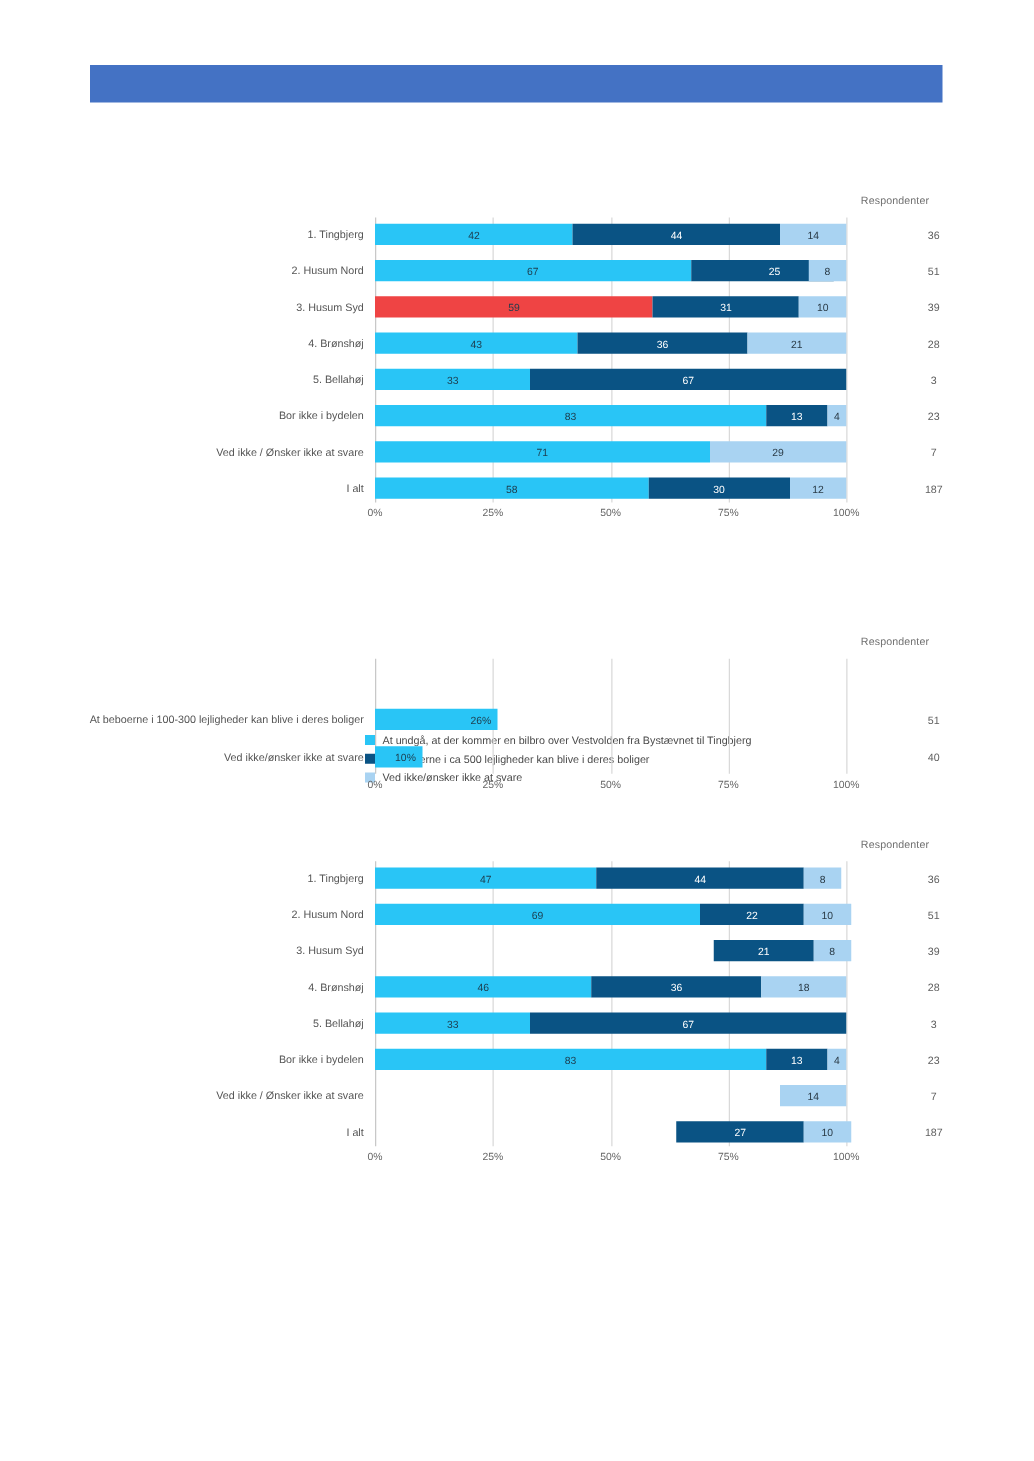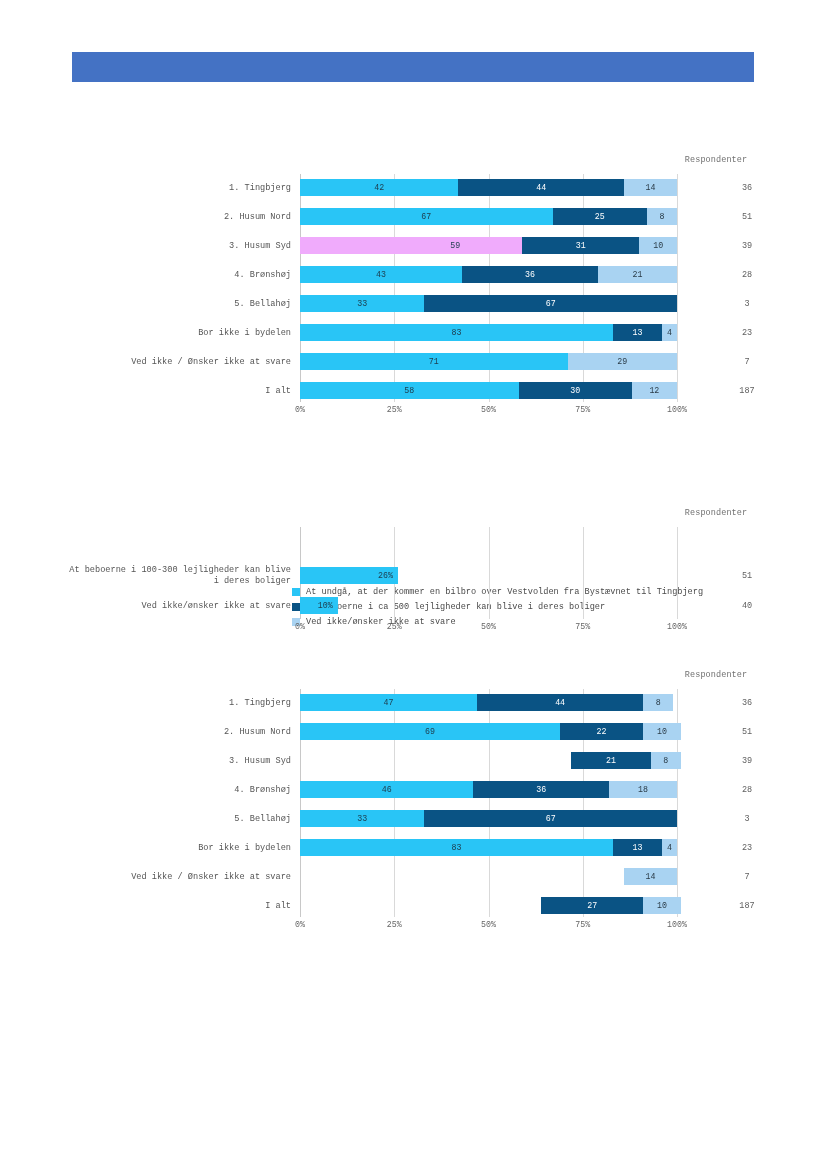--- a/index.html
+++ b/index.html
@@ -8,21 +8,21 @@
     background: #ffffff;
   }
   body {
     width: 827px;
     height: 1169px;
     position: relative;
     font-family: "Liberation Sans", sans-serif;
     color: #404040;
     overflow: hidden;
   }
-  .page { position: relative; width: 698px; height: 1169px; font-family: Liberation Mono, monospace; }
+  .page { position: relative; width: 698px; height: 1169px; }
 
   
   .header-band {
     position: absolute;
     left: 72px;
     top: 52px;
     width: 682px;
     height: 30px;
     background: #4472C4;
   }
@@ -169,27 +169,27 @@
     <div class="row" style="top: 5px;">
           <div class="cat-label">1. Tingbjerg</div>
           <div class="bar seg-0" style="left: 0%; width: 42%; background: rgb(41, 197, 246);">42</div>
           <div class="bar seg-1" style="left: 42%; width: 44%; background: rgb(10, 83, 132);">44</div>
           <div class="bar seg-2" style="left: 86%; width: 14%; background: rgb(169, 211, 242);">14</div>
           <div class="resp-value">36</div>
         </div>
         <div class="row" style="top: 34px;">
           <div class="cat-label">2. Husum Nord</div>
           <div class="bar seg-0" style="left: 0%; width: 67%; background: rgb(41, 197, 246);">67</div>
-          <div class="bar seg-1" style="left: 67%; width: 25%; background: rgb(10, 83, 132);">25</div>
+          <div class="bar seg-1" style="left: 67%; width: 25%; background: rgb(10, 83, 132); padding-left: 20px;">25</div>
           <div class="bar seg-2" style="left: 92%; width: 8%; background: rgb(169, 211, 242);">8</div>
           <div class="resp-value">51</div>
         </div>
         <div class="row" style="top: 63px;">
           <div class="cat-label">3. Husum Syd</div>
-          <div class="bar seg-0" style="left: 0%; width: 59%; background: #f0abfc; padding-left: 44px;">59</div>
+          <div class="bar seg-0" style="left: 0%; width: 59%; background: #ef4444;">59</div>
           <div class="bar seg-1" style="left: 59%; width: 31%; background: rgb(10, 83, 132);">31</div>
           <div class="bar seg-2" style="left: 90%; width: 10%; background: rgb(169, 211, 242);">10</div>
           <div class="resp-value">39</div>
         </div>
         <div class="row" style="top: 92px;">
           <div class="cat-label">4. Brønshøj</div>
           <div class="bar seg-0" style="left: 0%; width: 43%; background: rgb(41, 197, 246);">43</div>
           <div class="bar seg-1" style="left: 43%; width: 36%; background: rgb(10, 83, 132);">36</div>
           <div class="bar seg-2" style="left: 79%; width: 21%; background: rgb(169, 211, 242);">21</div>
           <div class="resp-value">28</div>

